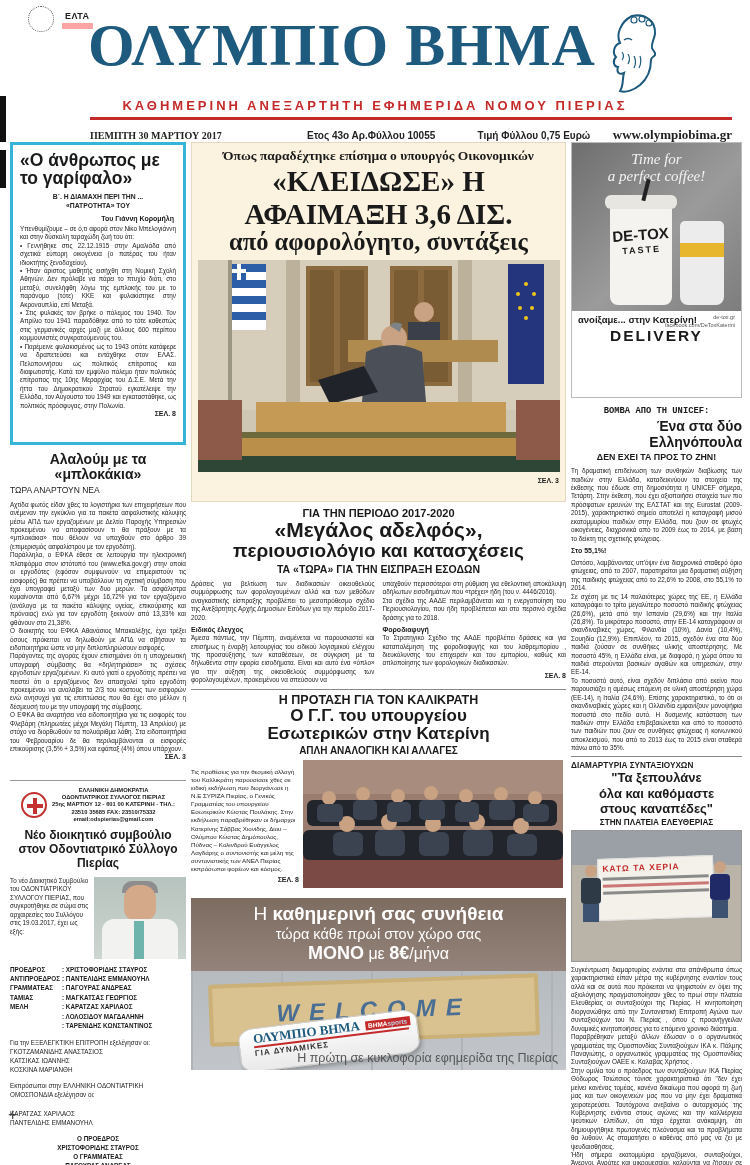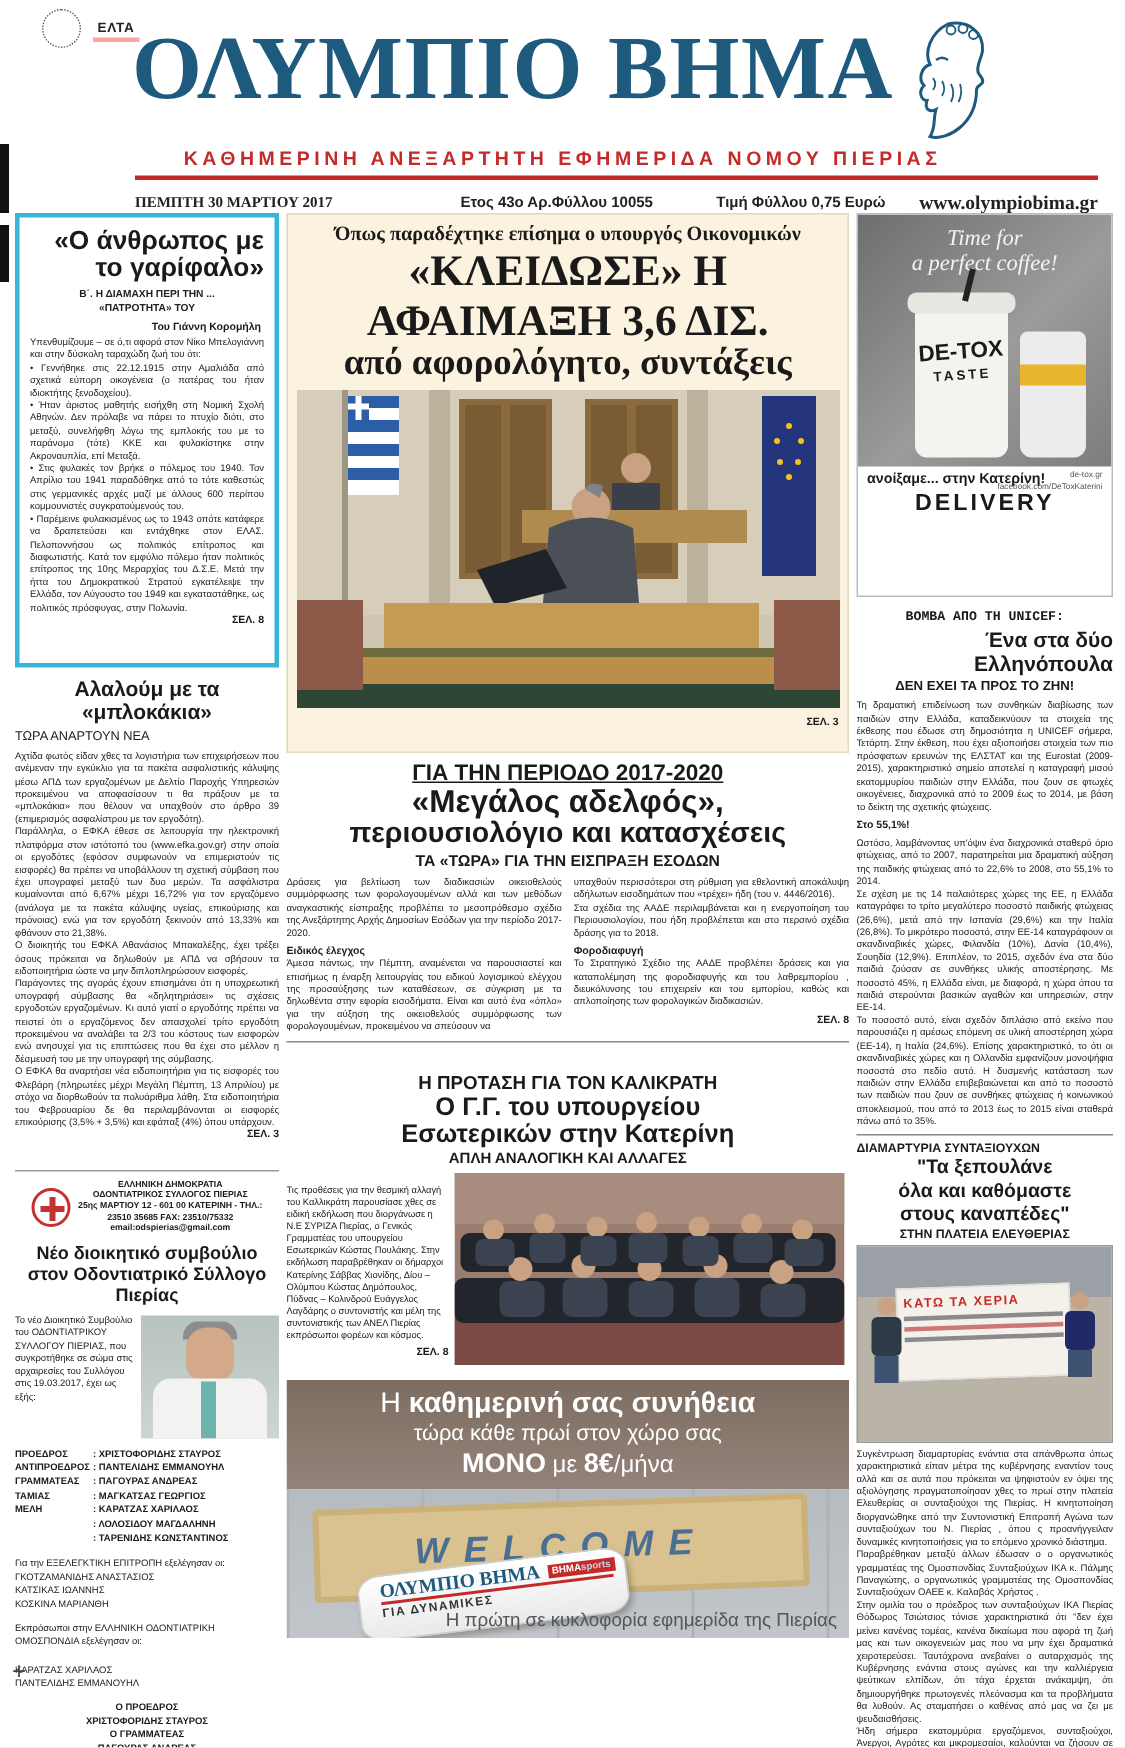--- a/index.html
+++ b/index.html
@@ -10,21 +10,21 @@
   
   .regmark { position:absolute; left:0; width:6px; background:#111; }
   .rm1 { top:96px; height:46px; }
   .rm2 { top:150px; height:38px; }
   .cropmark { position:absolute; left:8px; top:1106px; font-size:16px; color:#444; }
 
   
   .masthead { position:relative; height:140px; padding-top:4px; }
   .stamps { position:absolute; left:28px; top:6px; display:flex; gap:8px; align-items:center; }
   .stamp-circle { width:26px; height:26px; border:1.5px dotted #555; border-radius:50%; }
-  .stamp-elta { font-size:9px; font-weight:bold; color:#222; border-bottom:3px solid #fca5a5; padding:2px 3px; letter-spacing:.5px; }
+  .stamp-elta { font-size:9px; font-weight:bold; color:#222; border-bottom:6px solid #fca5a5; padding:2px 3px; letter-spacing:.5px; }
   .mast-title-row { display:flex; justify-content:center; align-items:flex-start; gap:8px; margin-top:14px; }
   .mast-title { font-family:"Liberation Serif", serif; font-weight:bold; color:#1d5a7d; font-size:60px; line-height:.92; letter-spacing:1px; }
   .zeus { margin-top:-6px; }
   .mast-sub { text-align:center; color:#c52a2a; font-weight:bold; font-size:13px; letter-spacing:3px; margin-top:2px; }
   .mast-rule { height:3px; background:#c52a2a; margin:4px 18px 0 90px; }
   .mast-info { display:flex; align-items:center; margin:7px 18px 0 90px; font-size:10px; font-weight:bold; color:#222; }
   .mi-date { width:200px; font-family:"Liberation Serif", serif; }
   .mi-issue { width:170px; text-align:center; }
   .mi-price { width:160px; text-align:center; }
   .mi-web { flex:1; text-align:right; font-family:"Liberation Serif", serif; font-size:13px; }
@@ -32,21 +32,21 @@
   
   .columns { display:flex; gap:5px; padding:2px 8px 0 10px; }
   .col-left { width:176px; flex:none; }
   .col-mid { width:375px; flex:none; }
   .col-right { flex:1; }
 
   .pagetag { font-weight:bold; font-size:7px; text-align:right; }
 
   
   .garifalo { border:3px solid #35b5d8; background:#fff; height:303px; padding:6px 7px; overflow:hidden; }
-  .gar-title { text-align:right; font-size:17.5px; font-weight:bold; line-height:1.05; }
+  .gar-title { text-align:left; font-size:17.5px; font-weight:bold; line-height:1.05; }
   .gar-sub { text-align:center; font-size:6.8px; font-weight:bold; margin-top:4px; line-height:1.3; }
   .gar-by { text-align:right; font-size:7px; font-weight:bold; margin:5px 2px 3px 0; }
   .smallbody { font-size:6.35px; line-height:1.33; text-align:justify; white-space:pre-line; color:#222; }
 
   
   .blokakia { margin-top:7px; height:322px; overflow:hidden; }
   .blo-title { text-align:center; font-size:14px; font-weight:bold; line-height:1.1; }
   .blo-sub { text-align:left; font-size:8.5px; font-weight:normal; margin-top:2px; }
   .blokakia .smallbody { margin-top:6px; }
 
@@ -74,30 +74,30 @@
   
   .lead { background:#fbf3df; border:1px solid #e3d9c2; padding:5px 6px 4px; height:360px; }
   .lead-kicker { text-align:center; font-family:"Liberation Serif", serif; font-weight:bold; font-size:13.5px; }
   .lead-h { text-align:center; font-family:"Liberation Serif", serif; font-weight:bold; font-size:29px; line-height:1.02; margin-top:3px; }
   .lead-h2 { text-align:center; font-family:"Liberation Serif", serif; font-weight:bold; font-size:24.5px; line-height:1; margin-top:1px; }
   .parl { margin-top:5px; }
   .lead .pagetag { margin-top:1px; }
 
   
   .aade { margin-top:5px; border-bottom:1px solid #888; padding-bottom:4px; }
-  .aade-kicker { text-align:center; font-weight:bold; font-size:15px;text-decoration:underline; }
+  .aade-kicker { text-align:center; font-weight:bold; font-size:11px; }
   .aade-t1 { text-align:center; font-weight:bold; font-size:21px; line-height:1.05; }
   .aade-t2 { text-align:center; font-weight:bold; font-size:19px; line-height:1.05; }
   .aade-sub { text-align:center; font-weight:bold; font-size:10.5px; margin-top:2px; }
   .aade-cols { display:flex; gap:8px; margin-top:5px; }
   .aade-col { flex:1; }
   .subhead { font-size:7px; font-weight:bold; margin:4px 0 1px; }
 
   
-  .kali { margin-top:20px; }
+  .kali { margin-top:3px; }
   .kali-kicker { text-align:center; font-weight:bold; font-size:12.5px; }
   .kali-t { text-align:center; font-weight:bold; font-size:17px; line-height:1.1; }
   .kali-sub { text-align:center; font-weight:bold; font-size:10px; margin-top:1px; }
   .kali-row { display:flex; gap:4px; margin-top:4px; }
   .kali-text { width:108px; flex:none; font-size:6.2px; line-height:1.3; white-space:pre-line; }
   .kali-text .pagetag { margin-top:2px; }
 
   
   .midad { margin-top:6px; position:relative; height:172px; overflow:hidden; }
   .ad-band { background:linear-gradient(180deg,#7d6c60,#94837a); padding:5px 0 7px; text-align:center; color:#fff; }

